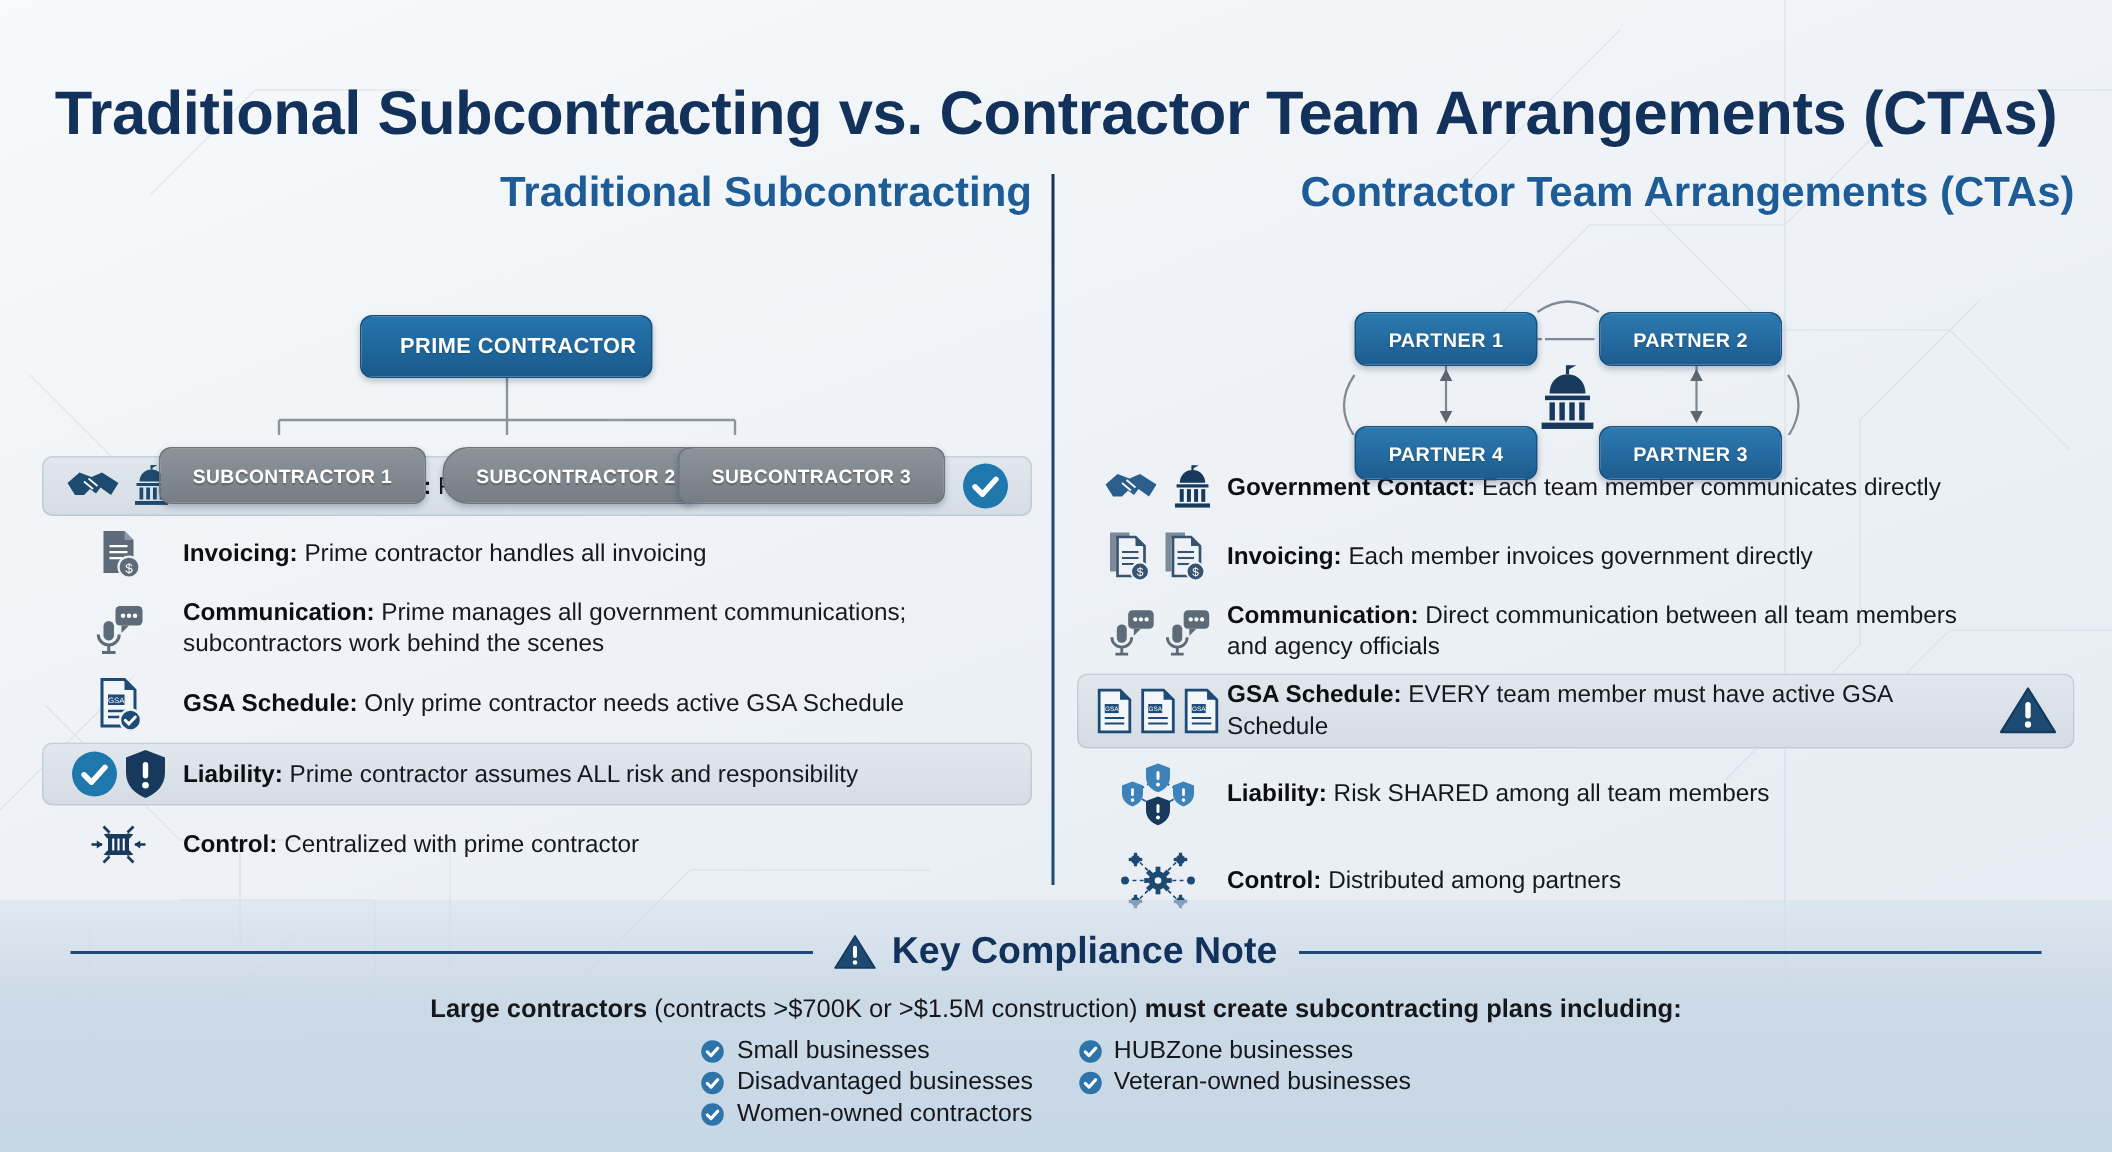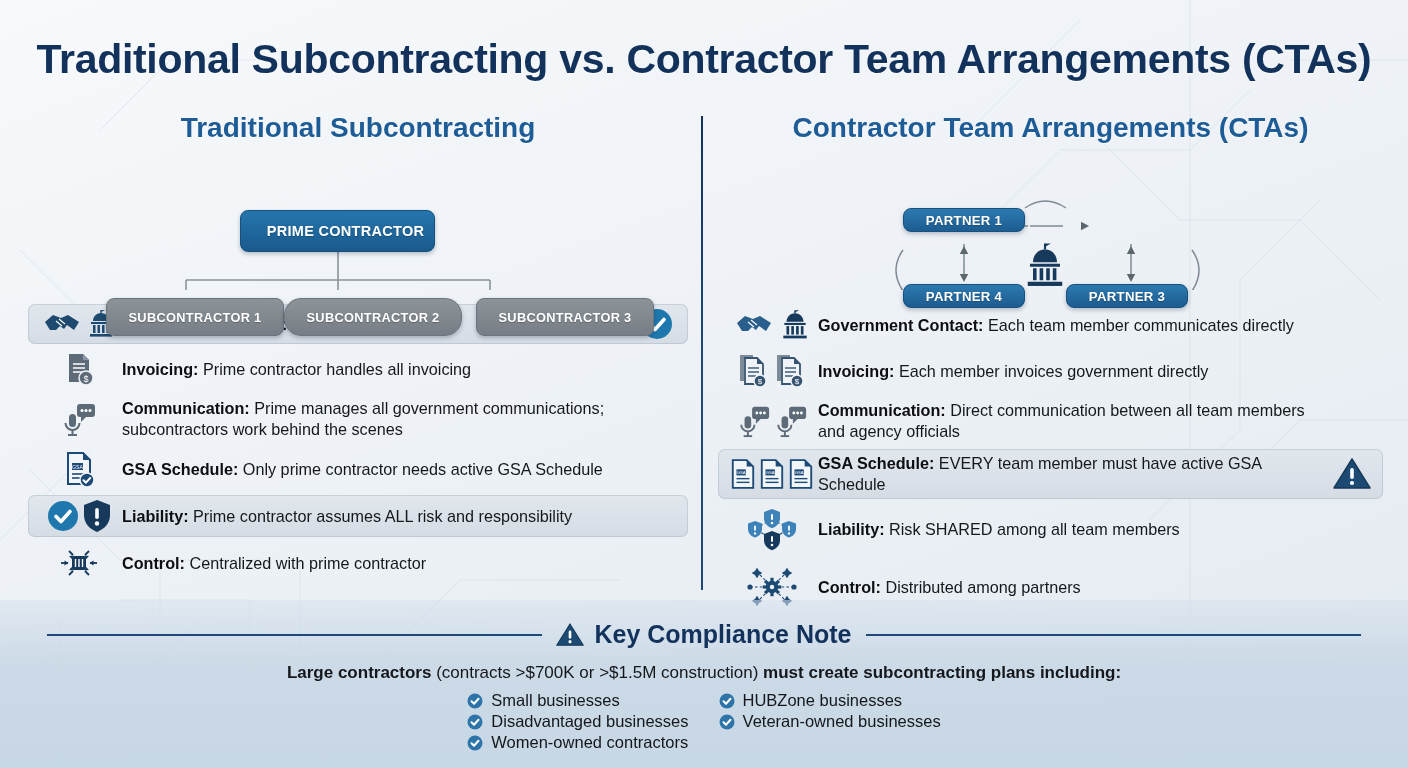--- a/index.html
+++ b/index.html
@@ -15,42 +15,42 @@
     overflow: hidden;
   }
   #bg-pattern {
     position: absolute; inset: 0;
     pointer-events: none;
     opacity: .55;
   }
 
   
   #main-title {
-    position: absolute; top: 36px; left: 0; width: 1408px;
+    position: absolute; top: 52px; left: 0; width: 1408px;
     text-align: center;
     font-size: 41px; font-weight: bold;
     letter-spacing: -0.3px;
     color: #12325c;
     text-shadow: 0 1px 1px rgba(255,255,255,.8);
   }
 
   
   .col { position: absolute; top: 112px; }
   #col-left  { left: 28px;  width: 660px; }
   #col-right { left: 718px; width: 665px; }
 
   #column-divider {
     position: absolute;
     left: 701px; top: 116px;
     width: 2px; height: 474px;
     background: linear-gradient(180deg,#12325c 0%, #1d4a77 50%, #1d4a77 100%);
   }
 
   .col-title {
-    text-align: center;
+    text-align: right;
     font-size: 28px; font-weight: bold;
     color: #1d5c96;
     margin-bottom: 14px;
     text-shadow: 0 1px 1px rgba(255,255,255,.8);
   }
 
   
   #left-diagram { position: relative; height: 132px; }
   .node {
     position: absolute;
@@ -66,27 +66,27 @@
     background: linear-gradient(180deg,#2575ad 0%, #1a5a8c 100%);
     border: 1px solid #15507f;
     padding-left: 16px;
   }
   .sub-node {
     top: 140px; width: 178px; height: 38px; font-size: 12.8px;
     background: linear-gradient(180deg,#8c9399 0%, #767d84 100%);
     border: 1px solid #6d747b;
   }
   #sub-node-1 { left:  78px; }
-  #sub-node-2 { left: 256px; border-radius: 17px; }
-  #sub-node-3 { left: 448px; }
+  #sub-node-2 { left: 267px; border-radius: 17px; }
+  #sub-node-3 { left: 424px; }
 
   
   #right-diagram { position: relative; height: 132px; }
   .partner-node {
-    position: absolute; width: 122px; height: 24px; font-size: 13.2px;
+    position: absolute; width: 122px; height: 36px; font-size: 13.2px;
     background: linear-gradient(180deg,#2c7ab0 0%, #1d5c90 100%);
     border: 1px solid #17517f;
   }
   #partner-node-1 { left: 185px; top: 50px; }
   #partner-node-2 { left: 348px; top: 50px; }
   #partner-node-3 { left: 348px; top: 126px; }
   #partner-node-4 { left: 185px; top: 126px; }
   #capitol-center {
     position: absolute; left: 302px; top: 84px;
     width: 50px; height: 48px;
@@ -383,20 +383,21 @@
             <path d="M371 68 l-8 -4.2 v8.4 z"></path>
           <path d="M286 144 l8 -4.2 v8.4 z"></path>
             <path d="M371 144 l-8 -4.2 v8.4 z"></path>
           <path d="M246 88 l-4.2 8 h8.4 z"></path>
             <path d="M246 124 l-4.2 -8 h8.4 z"></path>
           <path d="M413 88 l-4.2 8 h8.4 z"></path>
             <path d="M413 124 l-4.2 -8 h8.4 z"></path>
         </g>
       </svg>
       <div class="node partner-node" id="partner-node-1">PARTNER 1</div>
+      <div class="node partner-node" id="partner-node-2">PARTNER 2</div>
       <div class="node partner-node" id="partner-node-3">PARTNER 3</div>
       <div class="node partner-node" id="partner-node-4">PARTNER 4</div>
       <div id="capitol-center">
         <svg width="50" height="48" viewBox="0 0 32 32">
           <path d="M16 1 v4" stroke="#16395c" stroke-width="1.4"></path>
           <path d="M16.4 1 h3.5 l-3.5 2 z" fill="#16395c"></path>
           <path d="M16 5 c-5 0-8 4-8 8.5 h16 c0-4.5-3-8.5-8-8.5 z" fill="#16395c"></path>
           <rect x="6" y="14.5" width="20" height="2" fill="#16395c"></rect>
           <g fill="#16395c">
               <rect x="8" y="17.5" width="2.4" height="8"></rect>

